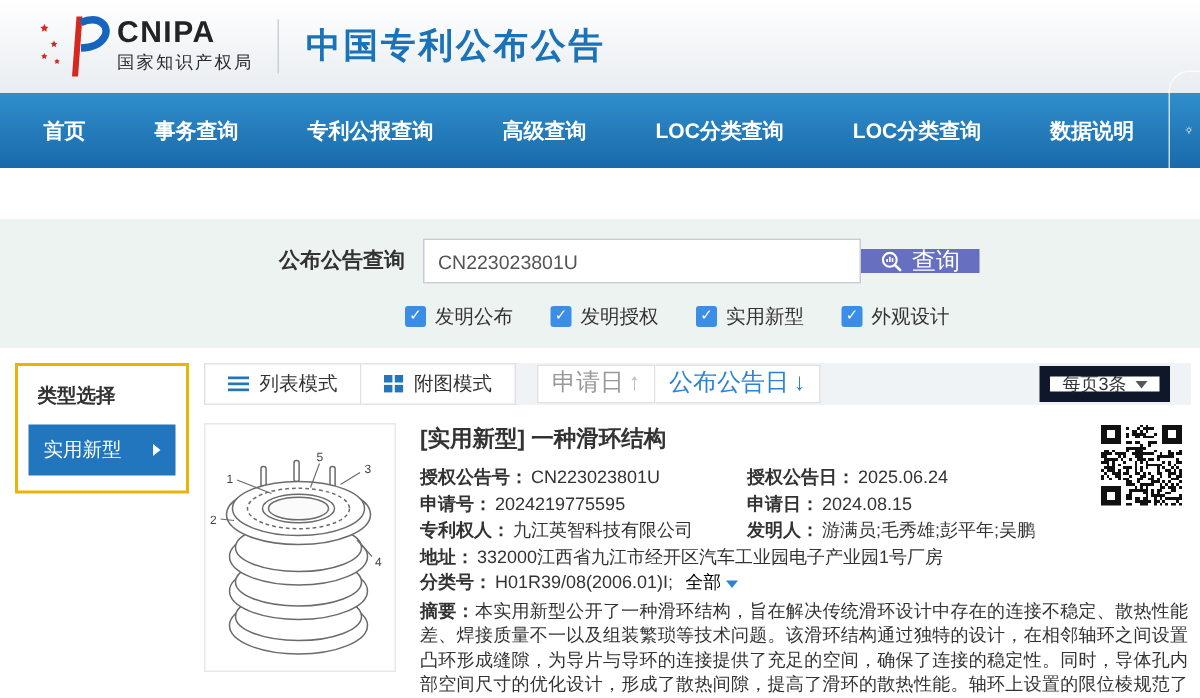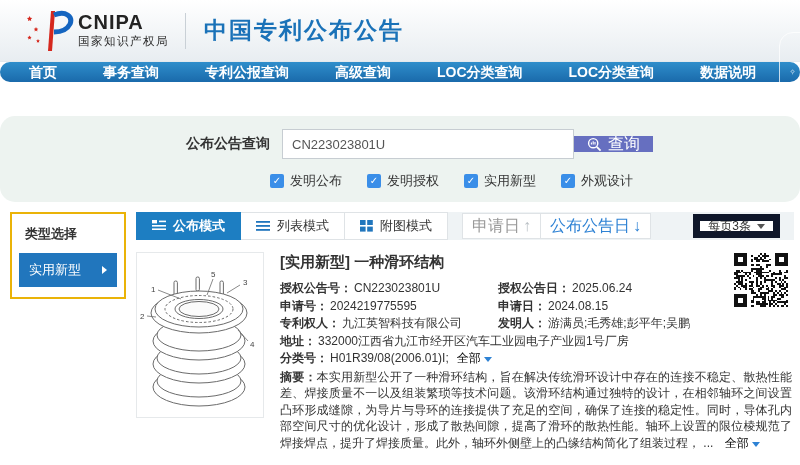--- a/index.html
+++ b/index.html
@@ -11,30 +11,30 @@
     display:flex; align-items:center; border-bottom:1px solid #e3e9ed; }
   .logo { display:flex; align-items:center; margin-left:24px; }
   .logo-mark { width:50px; height:44px; }
   .logo-text { margin-left:4px; }
   .logo-acronym { font-size:20px; font-weight:bold; color:#232323; letter-spacing:1px; line-height:20px;}
   .logo-cn { font-size:11.5px; color:#2b2b2b; letter-spacing:1.5px; margin-top:2px; }
   .header-divider { width:1px; height:36px; background:#c9d0d6; margin:0 18px 0 16px; }
   .site-title { font-size:23px; font-weight:bold; color:#1a72b8; letter-spacing:2px; }
 
   
-  .nav { height:20px; background:linear-gradient(180deg,#2f8ecb,#1a6aab);
-    display:flex; align-items:center; padding-left:6px;border-radius:11px; }
+  .nav { height:50px; background:linear-gradient(180deg,#2f8ecb,#1a6aab);
+    display:flex; align-items:center; padding-left:6px; }
   .nav-item { color:#fff; font-size:14px; font-weight:bold; line-height:38px;
     padding:0 23px; cursor:pointer; white-space:nowrap; }
   .nav-help { margin-left:auto; margin-right:4px; display:flex; align-items:center; gap:6px;
     border:1px solid rgba(255,255,255,.75); border-radius:14px; padding:3px 13px 3px 10px;
     color:#fff; font-size:13px; cursor:pointer; }
 
   
-  .search-section { margin-top:34px; background:#edf3f0; padding:13px 0 12px;border-radius:15px; }
+  .search-section { margin-top:34px; background:#edf3f0; padding:13px 0 12px; }
   .search-row { display:flex; align-items:center; padding-left:186px; }
   .search-label { font-size:14px; font-weight:bold; color:#333; margin-right:12px; }
   .search-input { width:292px; height:30px; border:1px solid #c7cdd2; background:#fff;
     font-size:13px; color:#555; padding:0 9px; outline:none; font-family:inherit; }
   .search-btn { height:16px; border:none; background:#666fc0; color:#fff; font-size:16px;
     display:flex; align-items:center; gap:6px; padding:0 13px; cursor:pointer; font-family:Liberation Sans, sans-serif;}
   .filters { display:flex; gap:25px; margin:13px 0 0 270px; }
   .filter { display:flex; align-items:center; gap:6px; font-size:13px; color:#333; cursor:pointer;}
   .checkbox { width:14px; height:14px; background:#3a8ee8; border-radius:2px;
     color:#fff; font-size:10px; line-height:14px; text-align:center; }
@@ -172,29 +172,20 @@
     <div class="sidebar-title">类型选择</div>
     <div class="sidebar-item">
       <span>实用新型</span>
       <span class="tri-right"></span>
     </div>
   </div>
 
   <div class="main">
 
     <div class="toolbar">
-      <div class="tab active">
-        <svg width="14" height="12" viewBox="0 0 14 12">
-          <rect x="0" y="0" width="5" height="3.4" fill="#fff"></rect>
-          <rect x="7" y="0.6" width="7" height="1.6" fill="#fff"></rect>
-          <rect x="0" y="5" width="14" height="1.6" fill="#fff"></rect>
-          <rect x="0" y="8.4" width="14" height="1.6" fill="#fff"></rect>
-        </svg>
-        <span>公布模式</span>
-      </div>
       <div class="tab">
         <svg width="14" height="12" viewBox="0 0 14 12">
           <rect x="0" y="1" width="14" height="1.8" fill="#2176bd"></rect>
           <rect x="0" y="5" width="14" height="1.8" fill="#2176bd"></rect>
           <rect x="0" y="9" width="14" height="1.8" fill="#2176bd"></rect>
         </svg>
         <span>列表模式</span>
       </div>
       <div class="tab">
         <svg width="13" height="12" viewBox="0 0 13 12">

